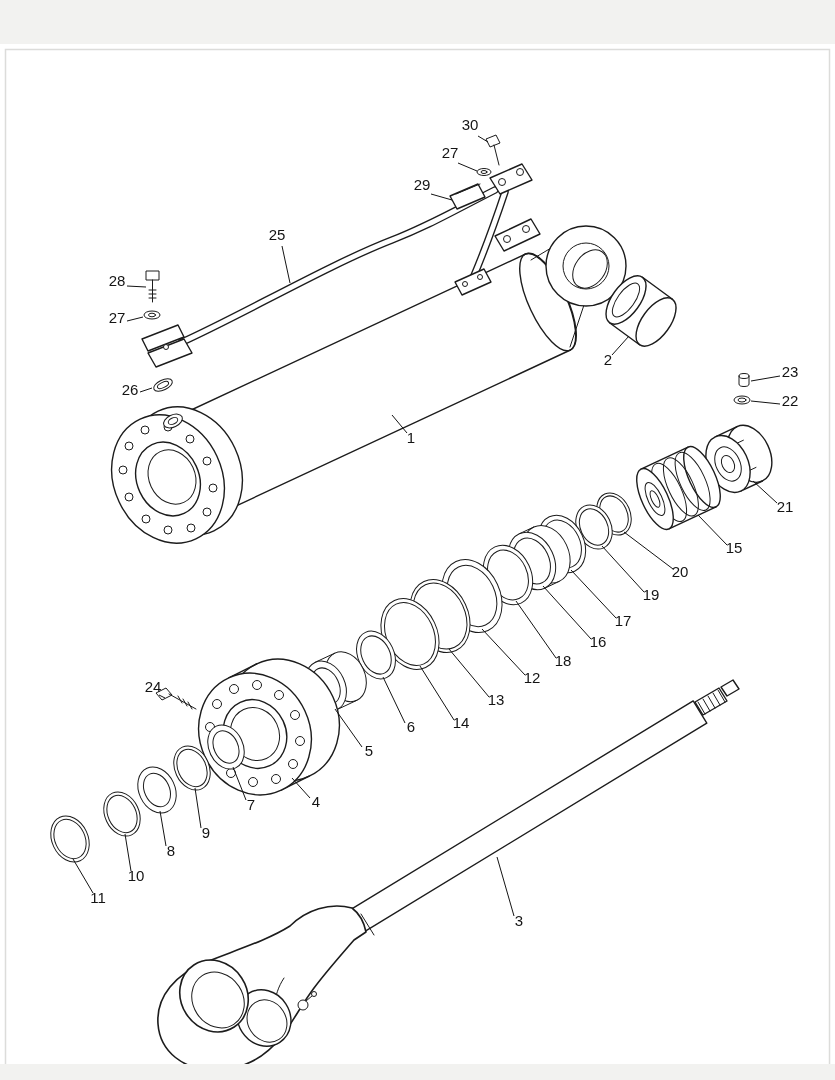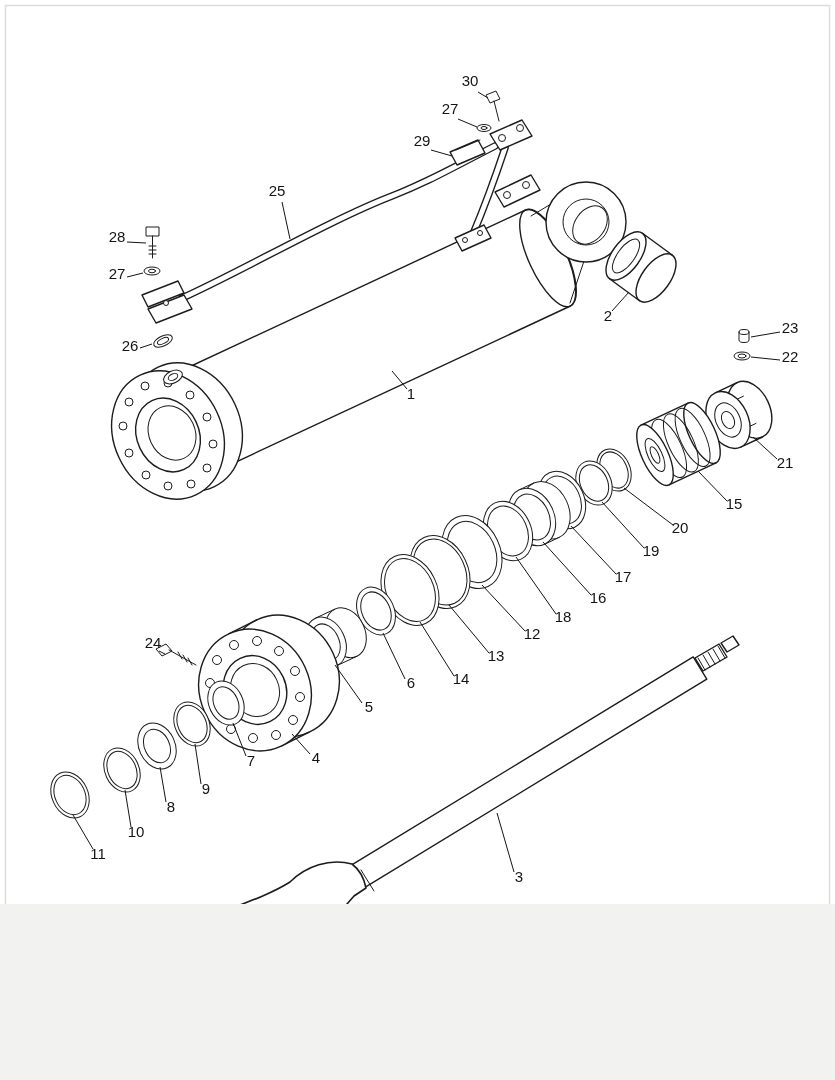--- a/index.html
+++ b/index.html
@@ -1,16 +1,16 @@
 <!DOCTYPE html>
 <html><head>
 <meta charset="utf-8">
 <style>
   html,body{margin:0;padding:0;background:#f2f2f0;}
-  .page{position:relative;width:835px;height:904px;background:#ffffff;overflow:hidden;}
+  .page{position:relative;width:835px;height:1020px;background:#ffffff;overflow:hidden;margin-top:44px;}
   svg{display:block;}
   .ln{fill:#ffffff;stroke:#1c1c1c;stroke-width:1.4;stroke-linejoin:round;}
   .nf{fill:none;stroke:#1c1c1c;stroke-width:1.4;stroke-linecap:round;stroke-linejoin:round;}
   .thin{stroke-width:1;}
   .hole{fill:#ffffff;stroke:#1c1c1c;stroke-width:1;}
   .pipe-out{fill:none;stroke:#1c1c1c;stroke-width:7.5;stroke-linecap:round;}
   .pipe-in{fill:none;stroke:#ffffff;stroke-width:4.8;stroke-linecap:round;}
   text.callout{font:15px "Liberation Sans",sans-serif;fill:#141414;text-anchor:middle;}
   .leader{stroke:#141414;stroke-width:1;fill:none;}
 </style>

